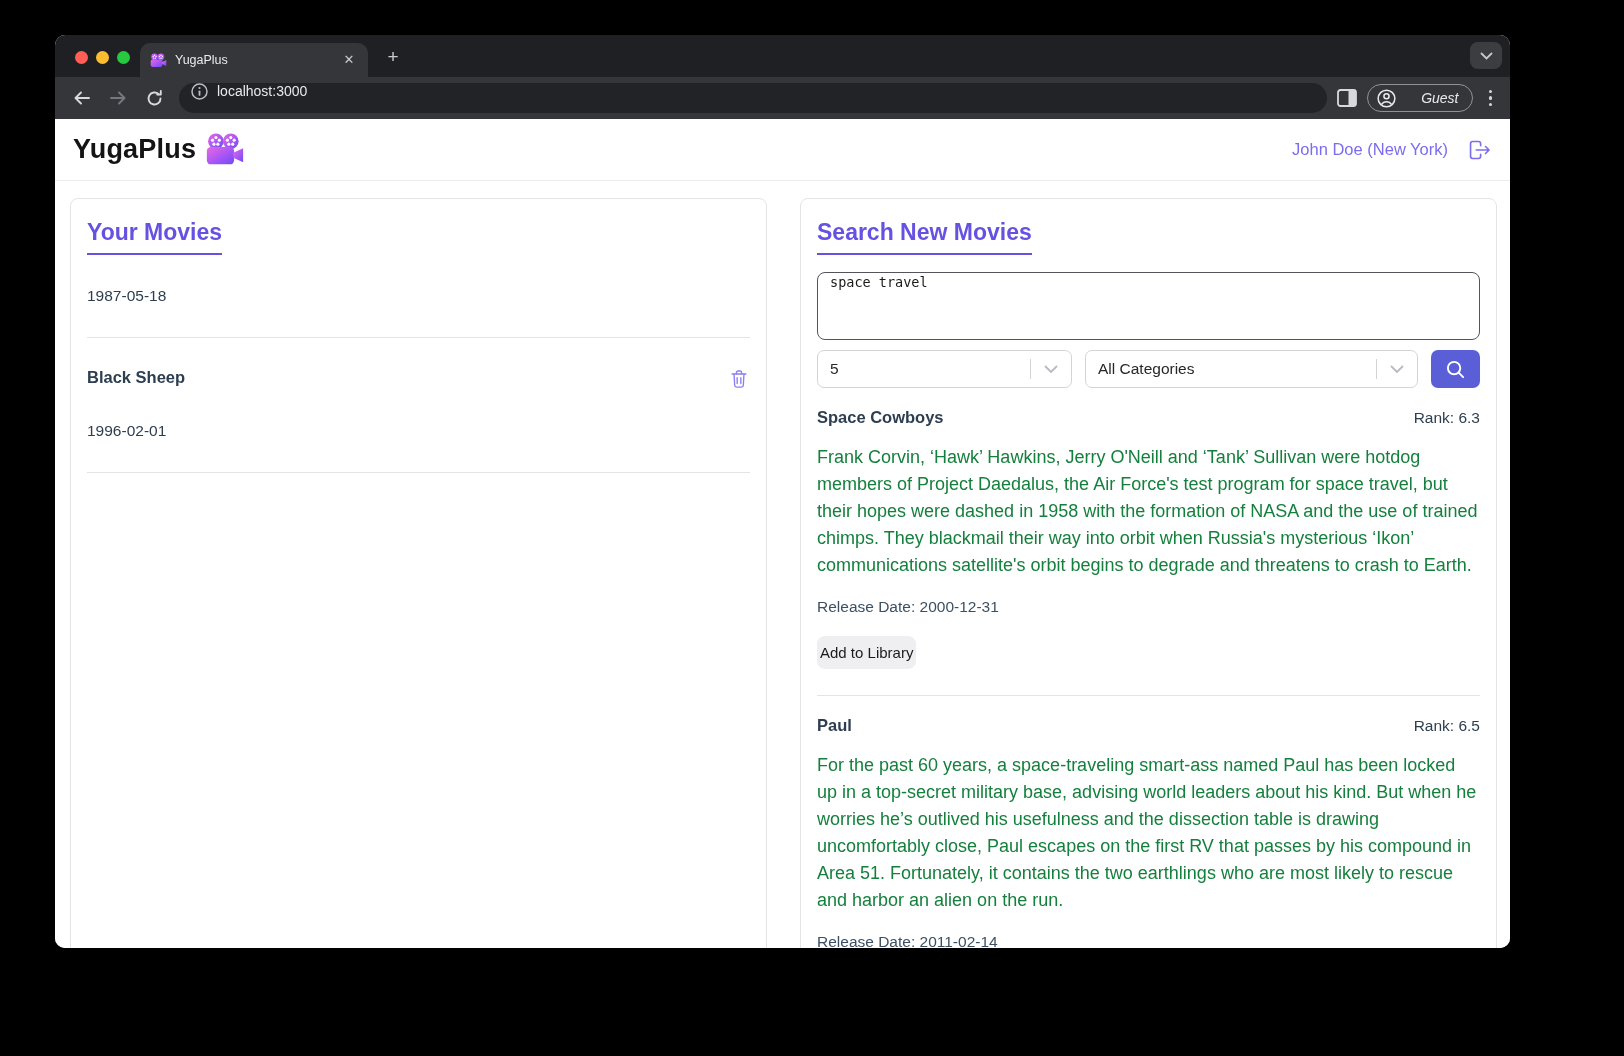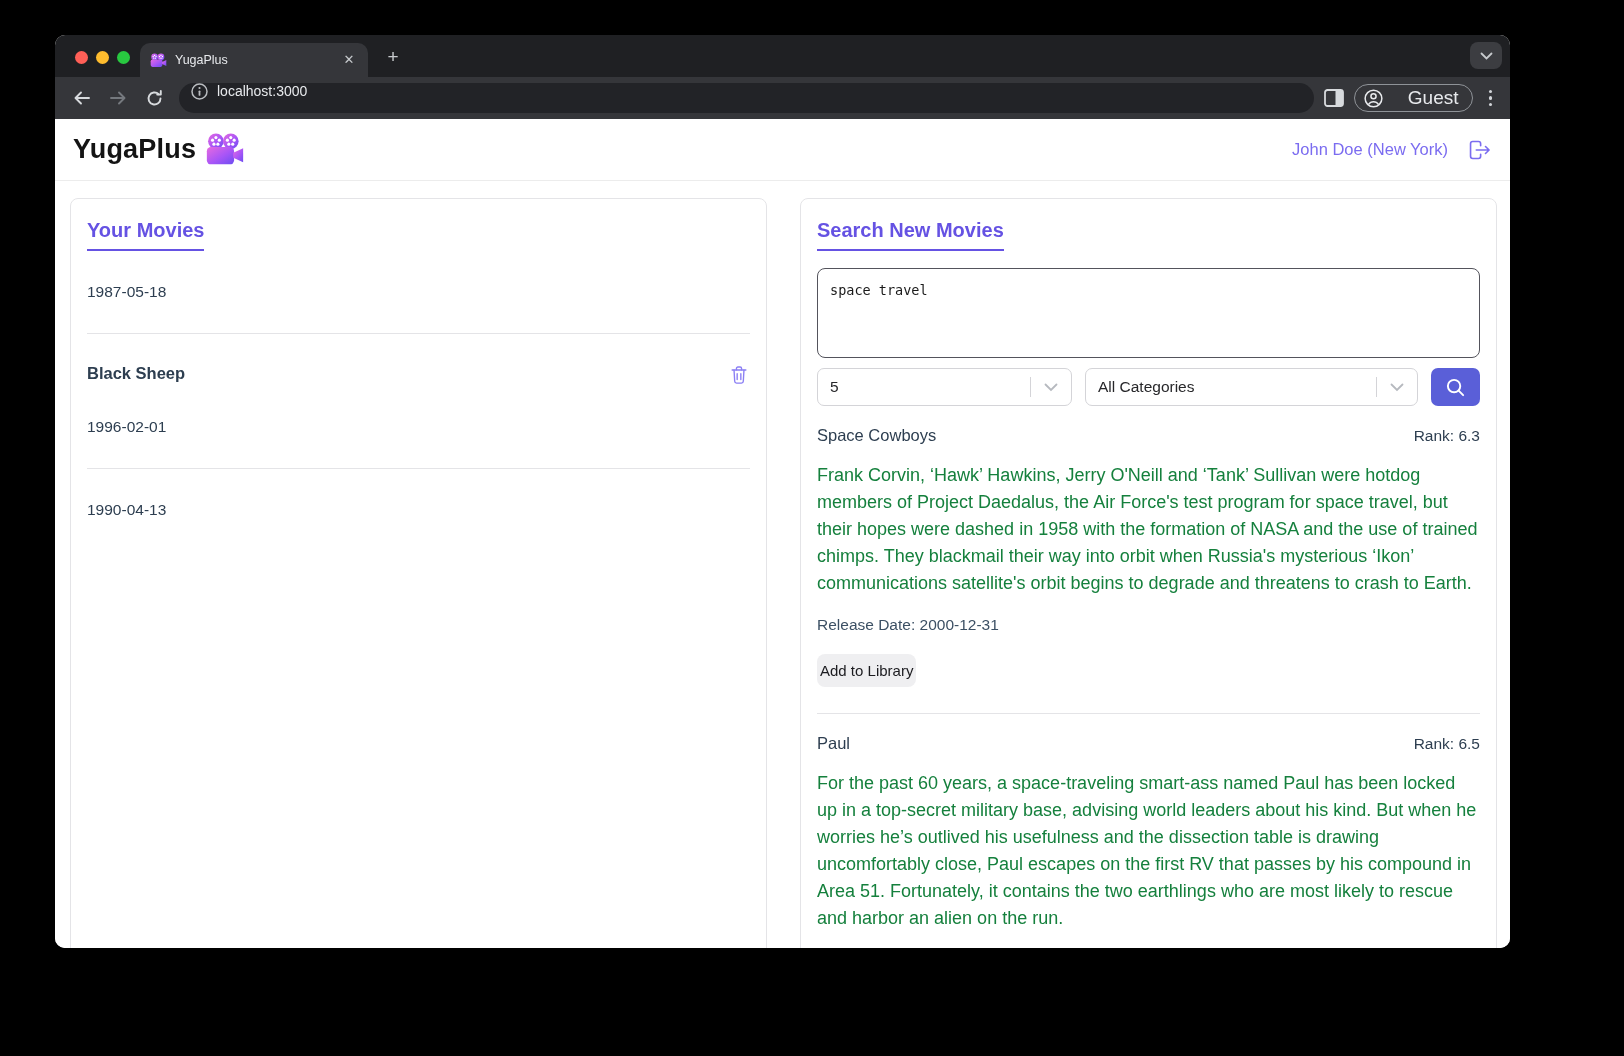--- a/index.html
+++ b/index.html
@@ -24,65 +24,65 @@
             border-radius:8px; display:flex; align-items:center; justify-content:center; }
 
   
   .toolbar { height:42px; background:#35363a; display:flex; align-items:center; padding:0 12px; flex:none; }
   .nav-btn { width:30px; height:30px; display:flex; align-items:center; justify-content:center; margin-right:6px; border-radius:50%; }
   .urlbar { flex:1; height:30px; background:#222327; border-radius:15px; display:flex; 
             padding:0 12px; margin:0 10px 0 4px; }
   .url-text { color:#e8eaed; font-size:14px; margin-left:9px; }
   .tool-right { display:flex; align-items:center; gap:10px; }
   .guest-pill { display:flex; align-items:center; gap:25px; border:1px solid #8f9398; border-radius:14px;
-                padding:3px 13px 3px 9px; color:#e8eaed; font-size:19px; height:28px; }
+                padding:3px 13px 3px 9px; color:#e8eaed; font-size:14px; height:28px;font-style:italic; }
   .dots { display:flex; flex-direction:column; gap:3px; padding:0 6px; }
   .dots i { width:3.5px; height:3.5px; background:#d2d5d9; border-radius:50%; }
 
   
   .page { flex:1; background:#fff; display:flex; flex-direction:column; overflow:hidden; }
   .appheader { height:62px; flex:none; display:flex; align-items:center; justify-content:space-between;
                padding:0 18px; border-bottom:1px solid #ececec; }
   .brand { display:flex; align-items:center; gap:9px; }
   .brand-name { font-size:27px; font-weight:bold; color:#141414; letter-spacing:0.2px; }
   .userbox { display:flex; align-items:center; gap:18px; }
   .username { color:#7b6cf0; font-size:16.5px; }
 
   .content { flex:1; display:flex; gap:33px; padding:17px 14px 0 15px; overflow:hidden; }
   .card { width:697px; flex:none; background:#fff; border:1px solid #e4e4e7; border-radius:8px;
           padding:20px 16px; height:1100px; }
-  .panel-title { display:inline-block; color:#6552e3; font-size:20px; font-weight:bold;
+  .panel-title { display:inline-block; color:#6552e3; font-size:23px; font-weight:bold;
                  padding-bottom:7px; border-bottom:2px solid #6552e3; }
 
   
   .movie-item { margin-top:30px; }
   .movie-row { display:flex; align-items:flex-start; justify-content:space-between; }
   .movie-title { color:#2d3e50; font-size:16.5px; font-weight:bold; }
   .movie-date { color:#2d3e50; font-size:15.5px; margin-top:32px; }
   .movie-divider { border-bottom:1px solid #e4e4e7; margin-top:32px; }
   .trash-btn { width:22px; height:22px; flex:none; }
 
   
-  .query-box { margin-top:17px; width:100%; height:90px; resize:none; border:1px solid #54545c;
-               border-radius:8px; padding:13px 12px; font-family:"DejaVu Sans Mono", monospace;
+  .query-box { margin-top:17px; width:100%; height:68px; resize:none; border:1px solid #54545c;
+               border-radius:8px; padding:1px 12px; font-family:"DejaVu Sans Mono", monospace;
                font-size:13.5px; color:#1a1a1a; outline:none; display:block; }
   .controls { display:flex; gap:13px; margin-top:10px; }
   .select { height:38px; border:1px solid #d4d4d8; border-radius:7px; display:flex; align-items:center;
             padding-left:12px; font-size:15.5px; color:#27272a; background:#fff; }
   .select-limit { width:255px; }
   .select-cat { flex:1; }
   .select .spacer { flex:1; }
   .select .vline { width:1px; height:20px; background:#d4d4d8; }
   .select .chev { padding:0 13px; display:flex; align-items:center; }
   .search-btn { width:49px; height:38px; flex:none; background:#5a5fd8; border:none; border-radius:7px;
                 display:flex; align-items:center; justify-content:center; }
 
   .result { }
   .result-head { display:flex; justify-content:space-between; align-items:baseline; margin-top:20px; }
-  .result-title { color:#2d3e50; font-size:16.5px; font-weight:normal; }
+  .result-title { color:#2d3e50; font-size:16.5px; font-weight:bold; }
   .result-rank { color:#2d3e50; font-size:15.5px; }
   .result-desc { color:#15803d; font-size:18px; line-height:1.5; margin-top:17px; }
   .result-release { color:#3c5064; font-size:15.5px; margin-top:19px; }
   .add-btn { margin-top:20px; background:#efeff1; border:none; border-radius:8px; padding:8px 3px;
              font-size:15px; color:#1b1b1f; font-family:"Liberation Sans", sans-serif; display:inline-block; }
   .result-divider { border-bottom:1px solid #e4e4e7; margin-top:26px; }
 </style>
 </head>
 <body>
 
@@ -239,21 +239,20 @@
               <path d="M9.2 6.3 V4.9 a1.6 1.6 0 0 1 1.6 -1.6 h2.4 a1.6 1.6 0 0 1 1.6 1.6 v1.4" fill="none" stroke="#8b7ff4" stroke-width="1.5" stroke-linecap="round"></path>
               <path d="M6.6 6.8 l.7 12.1 a2 2 0 0 0 2 1.9 h5.4 a2 2 0 0 0 2 -1.9 l.7 -12.1" fill="none" stroke="#8b7ff4" stroke-width="1.5" stroke-linecap="round" stroke-linejoin="round"></path>
               <path d="M10 10.5 v6.5 M14 10.5 v6.5" fill="none" stroke="#8b7ff4" stroke-width="1.5" stroke-linecap="round"></path>
             </svg>
           </div>
           <div class="movie-date">1996-02-01</div>
           <div class="movie-divider"></div>
         </div>
 
         <div class="movie-item">
-          <div class="movie-date">1990-04-13</div>
         </div>
       </div>
 
       <div class="card">
         <span class="panel-title">Search New Movies</span>
 
         <textarea class="query-box" spellcheck="false" style="">space travel</textarea>
 
         <div class="controls">
           <div class="select select-limit">

